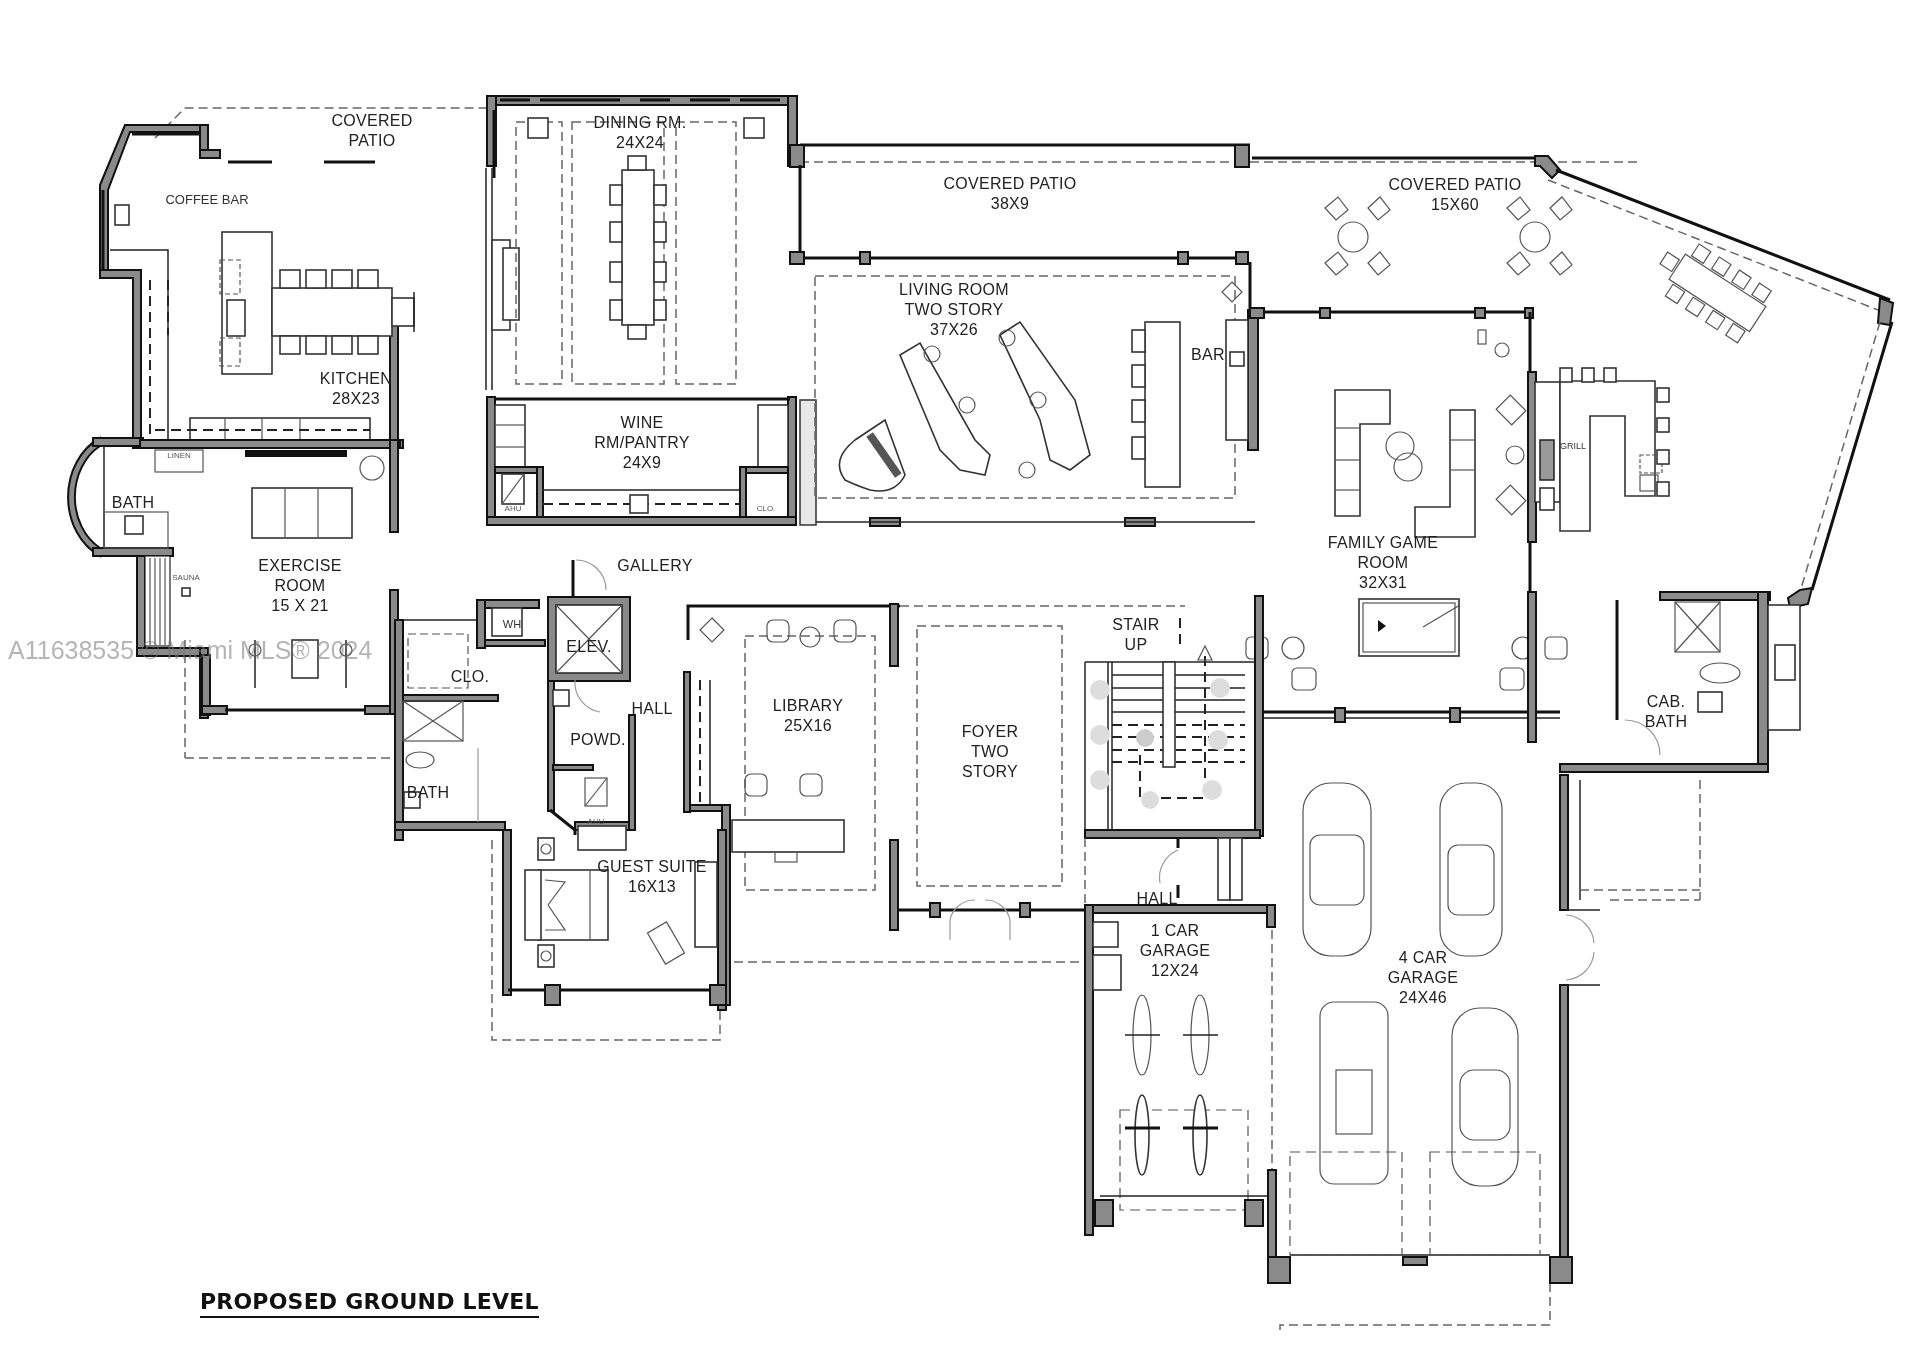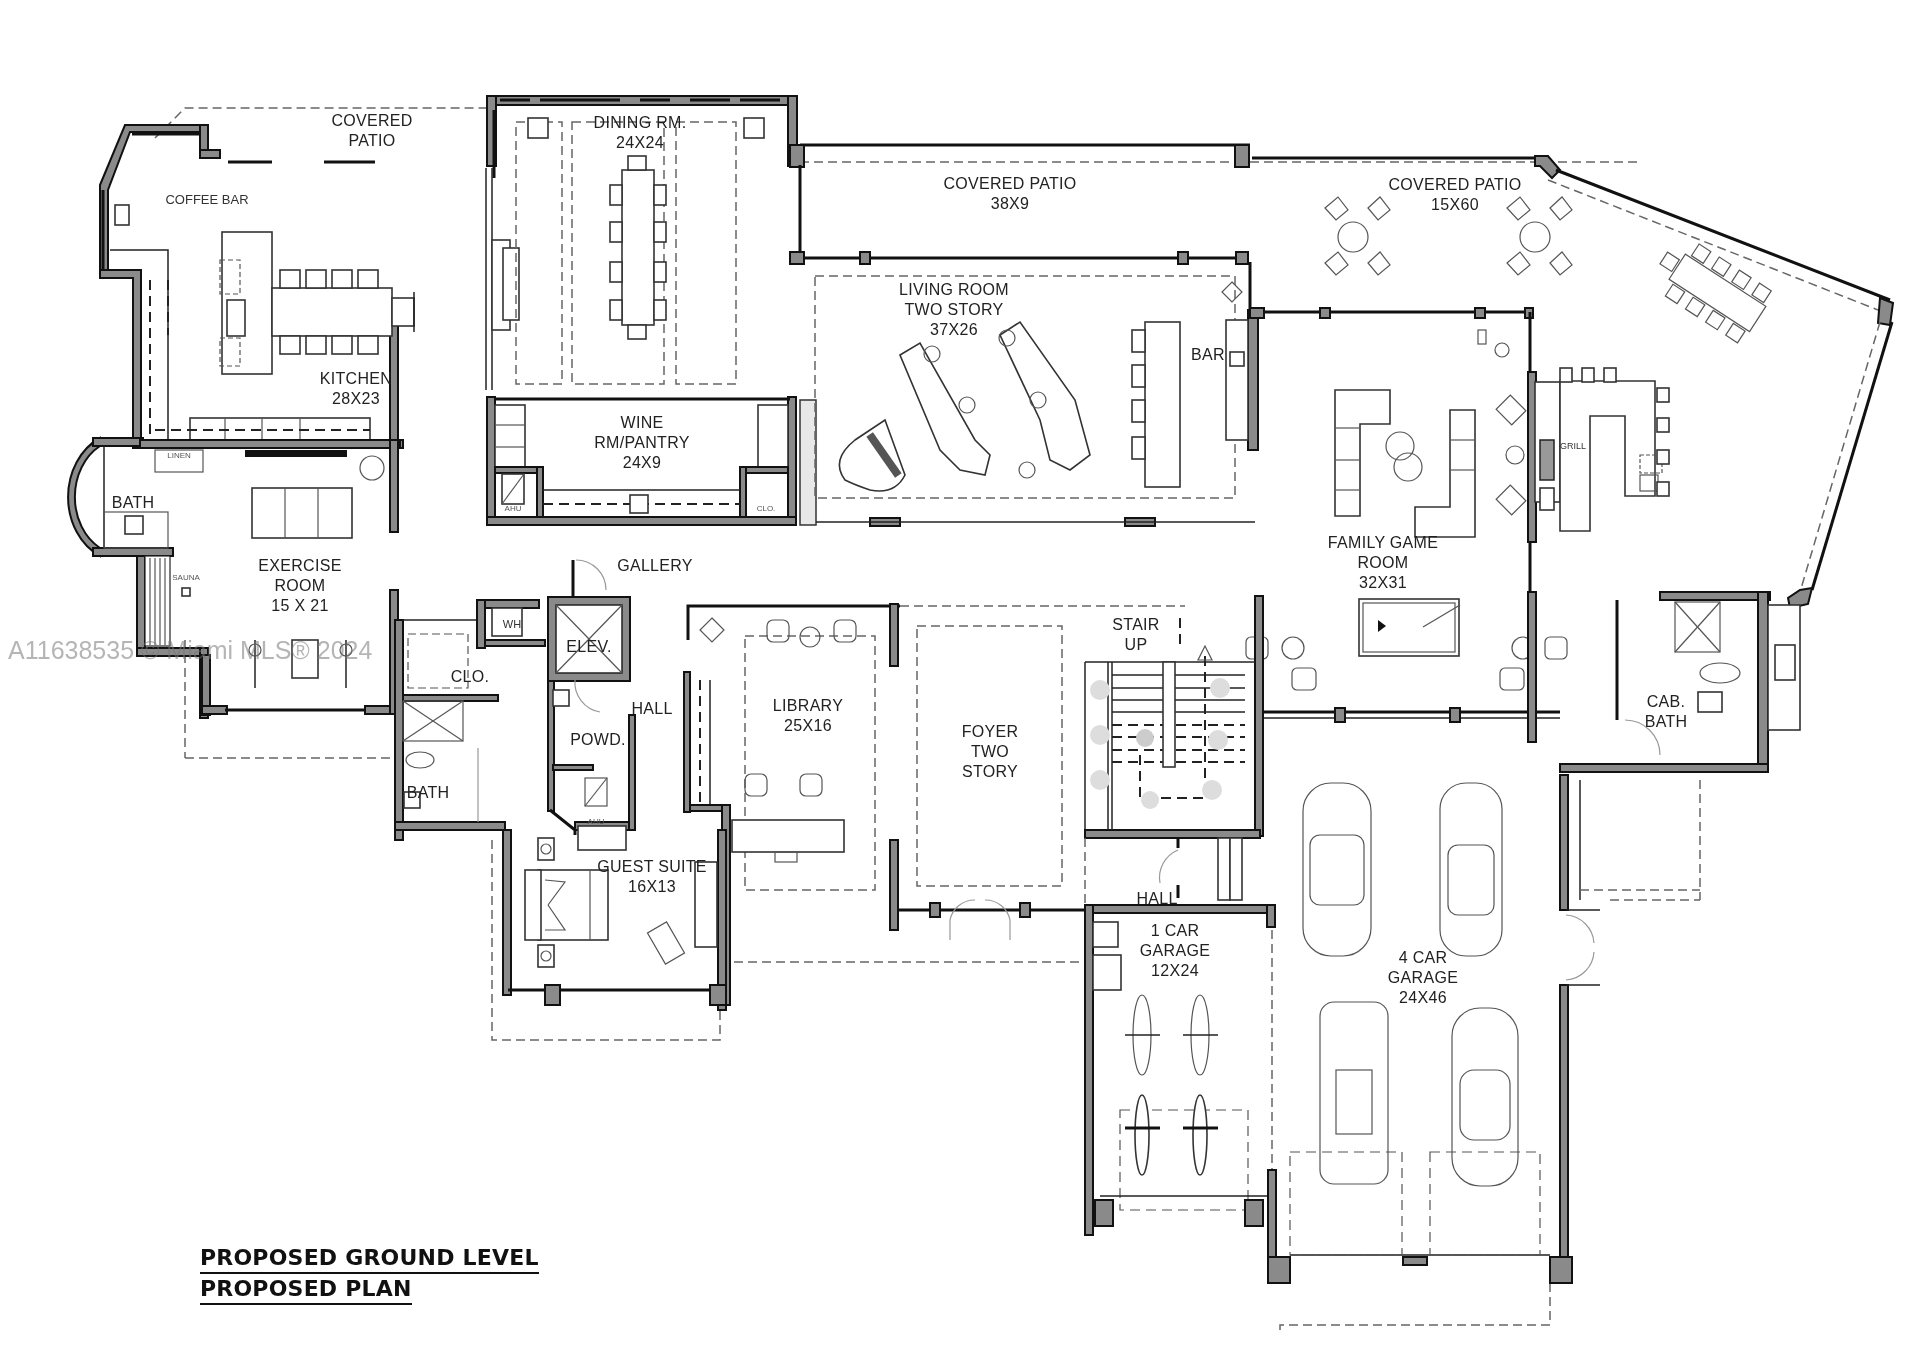--- a/index.html
+++ b/index.html
@@ -11,21 +11,21 @@
   .dash { stroke:#666; stroke-width:1.5; fill:none; stroke-dasharray:9 5; }
   .dashk { stroke:#222; stroke-width:2; fill:none; stroke-dasharray:10 6; }
   .furn { stroke:#333; stroke-width:1.6; fill:#fff; }
   .furnl { stroke:#555; stroke-width:1.2; fill:none; }
   .door { stroke:#999; stroke-width:1.2; fill:none; }
   .lbl { font-family:"Liberation Sans", sans-serif; font-size:16px; fill:#222; text-anchor:middle; letter-spacing:0.3px; }
   .lbl-sm { font-family:"Liberation Sans", sans-serif; font-size:11px; fill:#333; text-anchor:middle; }
   .lbl-xs { font-family:"Liberation Sans", sans-serif; font-size:8px; fill:#555; text-anchor:middle; }
   .watermark { position:absolute; left:8px; top:636px; font-family:"Liberation Sans", sans-serif; font-size:25px; color:rgba(120,120,120,0.55); white-space:nowrap; }
   .title-block { position:absolute; left:200px; top:1243px; font-family:"DejaVu Sans", sans-serif; font-weight:bold; color:#111; }
-  .title-line { display:block; font-size:22px; line-height:29px; border-bottom:2px solid #111; width:max-content; letter-spacing:0.2px; }
+  .title-line { display:block; font-size:22px; line-height:29px; border-bottom:2px solid #111; width:max-content; letter-spacing:0.2px;margin-top:44px; }
 </style>
 </head>
 <body>
 
 <svg id="plan" viewBox="0 0 1920 1357" xmlns="http://www.w3.org/2000/svg">
 
   <g>
     <polyline class="dash" points="155,138 185,108 490,108"></polyline>
     <line class="dash" x1="185" y1="758" x2="400" y2="758"></line>
     <polyline class="dash" points="185,640 185,758"></polyline>

